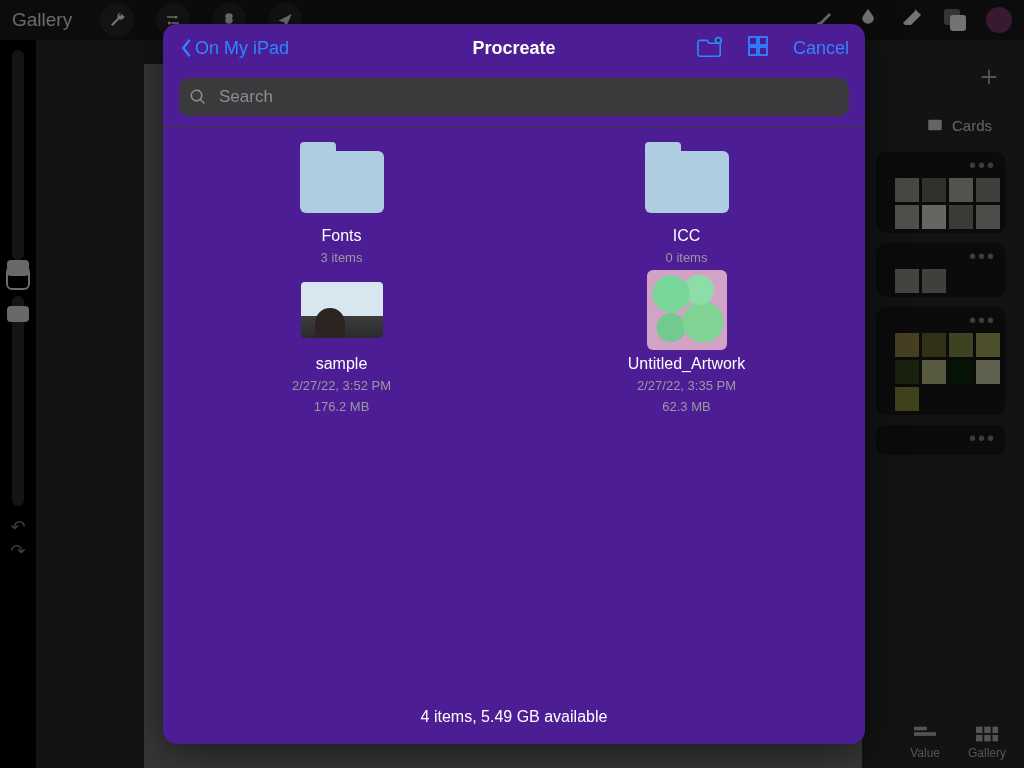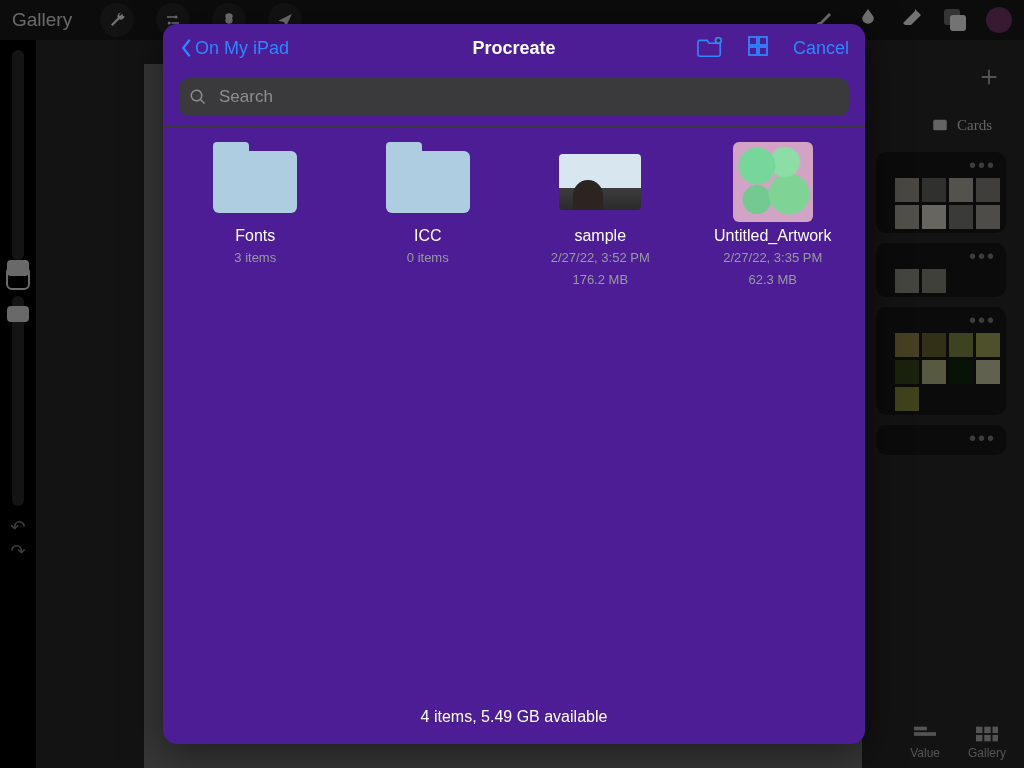--- a/index.html
+++ b/index.html
@@ -120,21 +120,21 @@
     width:130px;
     z-index:20;
     display:flex;flex-direction:column;gap:10px;
   }
   .plus-row { display:flex;justify-content:flex-end;padding-right:6px;margin-bottom:6px;}
   .plus-row svg{width:22px;height:22px;stroke:#bbb;stroke-width:2;fill:none;}
   .cards-chip {
     align-self:flex-end;
     background:#2b2b2b;border-radius:10px;
     padding:8px 14px;display:flex;align-items:center;gap:8px;
-    color:#ddd;font-size:15px;font-family:Liberation Serif, serif;
+    color:#ddd;font-size:15px;
   }
   .cards-chip svg{width:18px;height:18px;fill:#ddd;}
   .palette-block {
     background:#1a1a1a;border-radius:10px;padding:8px 6px 4px;
     display:flex;flex-direction:column;gap:4px;align-items:flex-end;
   }
   .palette-block .dots{ color:#888;font-size:20px;letter-spacing:2px;line-height:10px;padding:0 4px 4px 0;}
   .swatches{ display:grid; grid-template-columns:repeat(4,24px); grid-auto-rows:24px; gap:3px;}
   .sw{width:24px;height:24px;}
   .bottom-tabs{
@@ -180,21 +180,21 @@
   .search-bar svg{width:18px;height:18px;fill:#8e8e92;}
   .search-bar input{
     flex:1;background:transparent;border:0;outline:0;
     color:#eee;font-size:17px;
   }
   .search-bar input::placeholder{color:#8e8e92;}
   .divider{height:1px;background:#3a3a3c;margin:0;}
   .file-grid{
     padding:20px 10px;
     display:grid;
-    grid-template-columns:repeat(4,1fr);
+    grid-template-columns:repeat(2,1fr);
     gap:8px;
   }
   .file-item{
     display:flex;flex-direction:column;align-items:center;text-align:center;
     font-size:14px;gap:4px;
   }
   .file-item .thumb{
     width:86px;height:70px;display:flex;align-items:center;justify-content:center;margin-bottom:6px;
   }
   .folder-shape{

